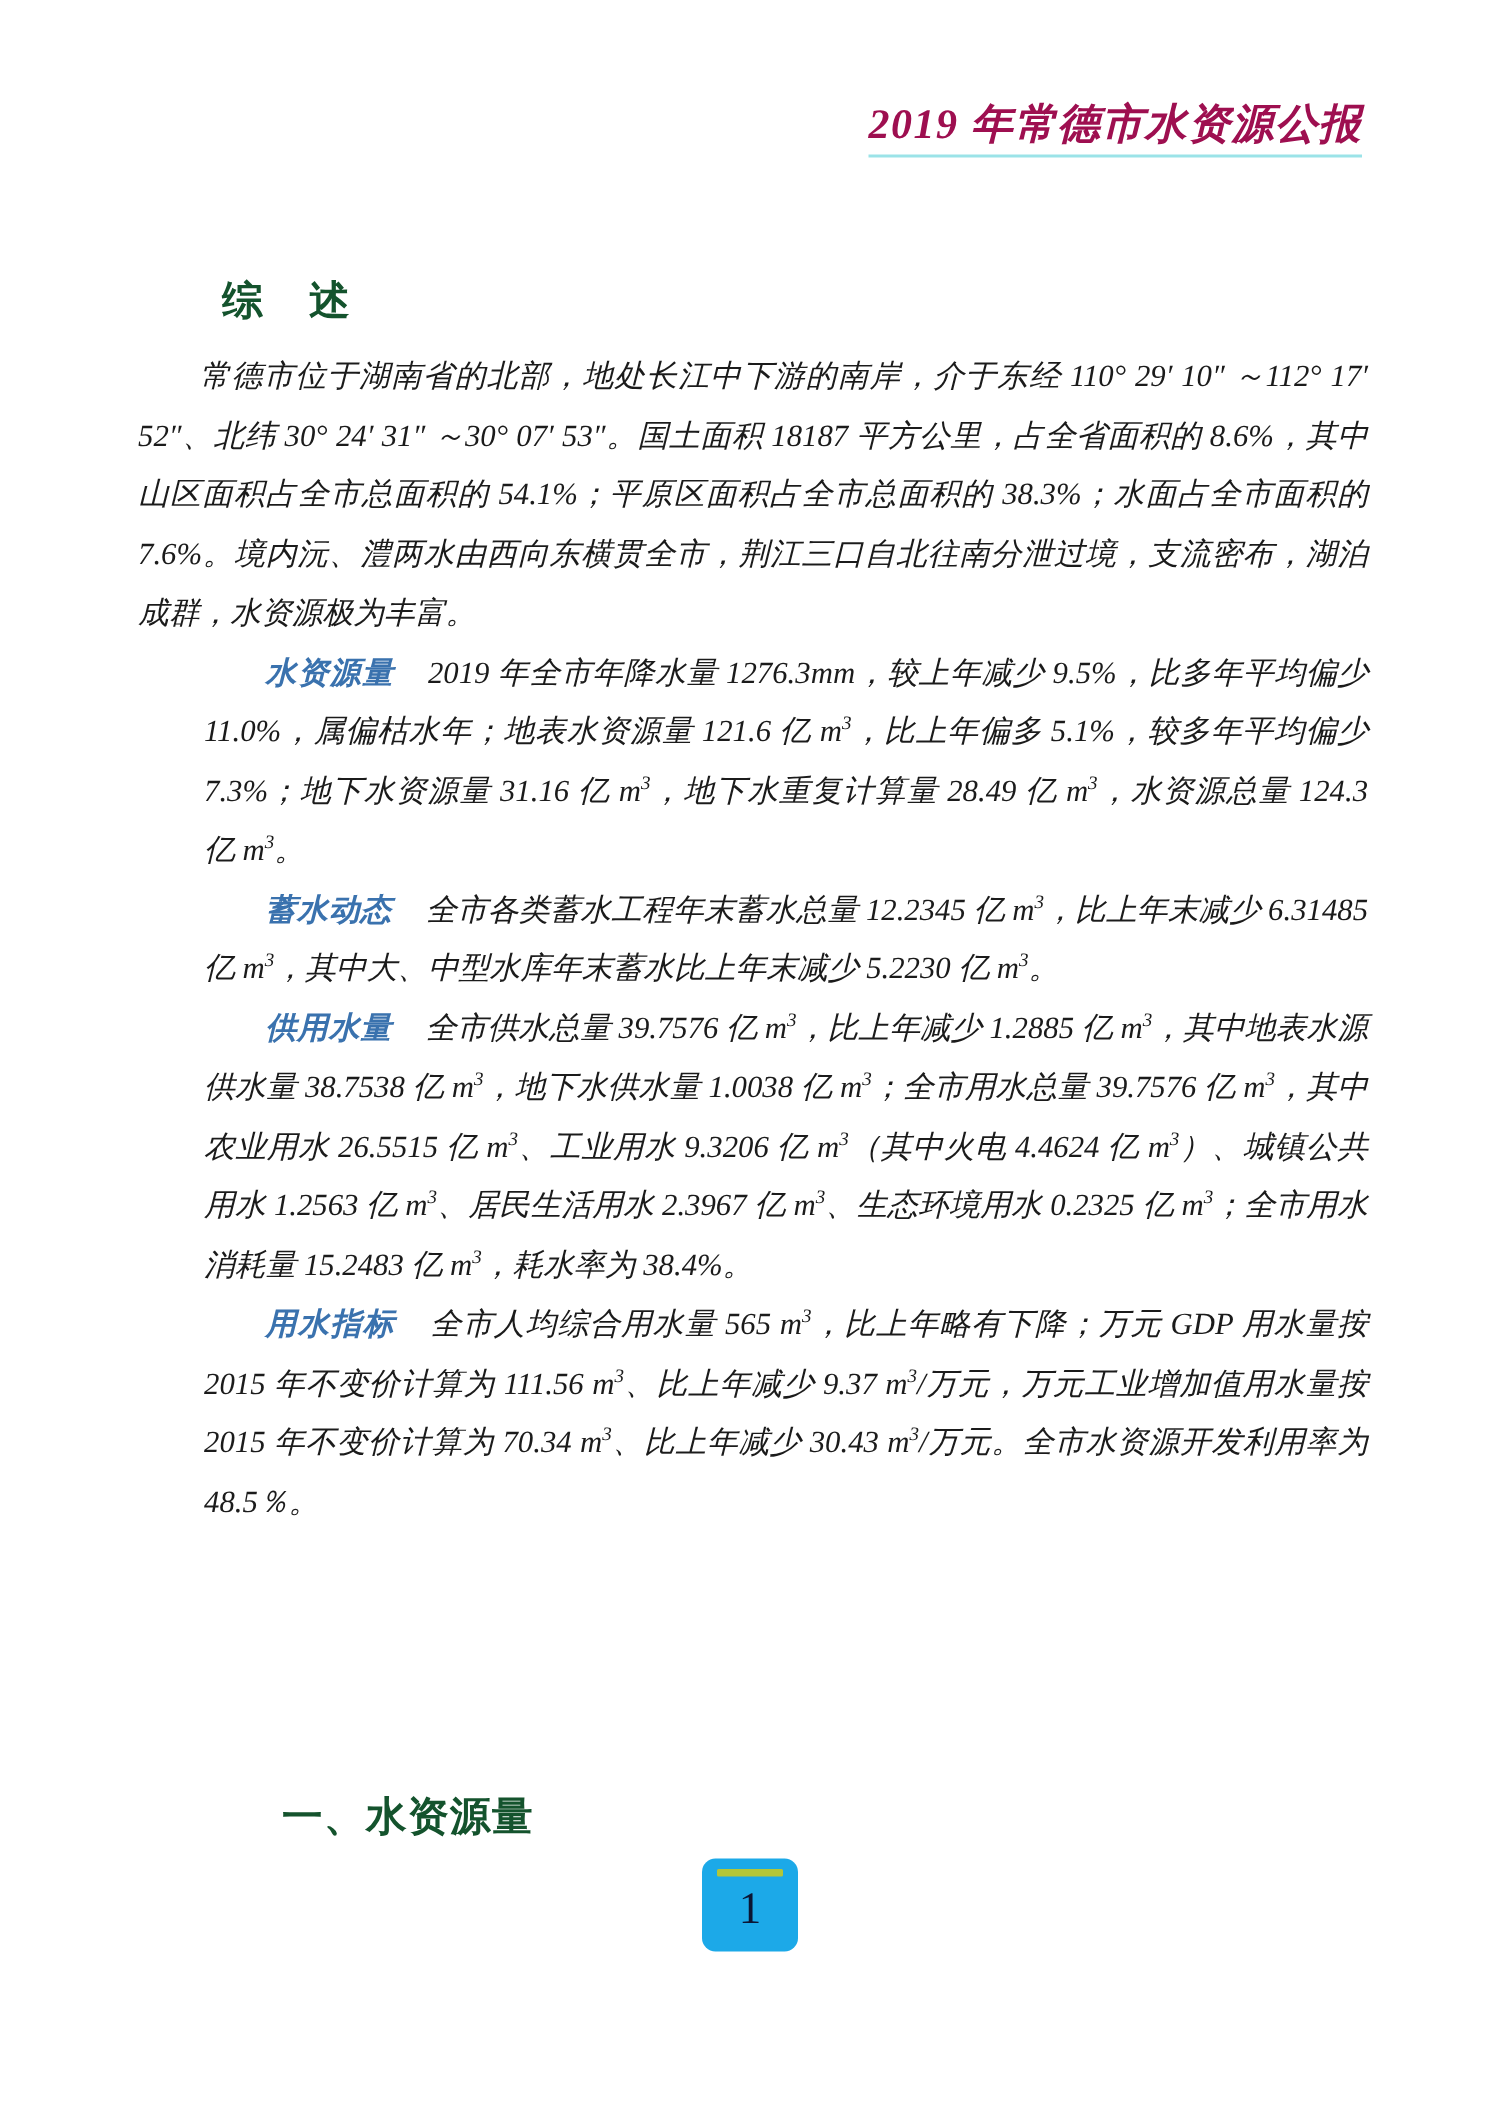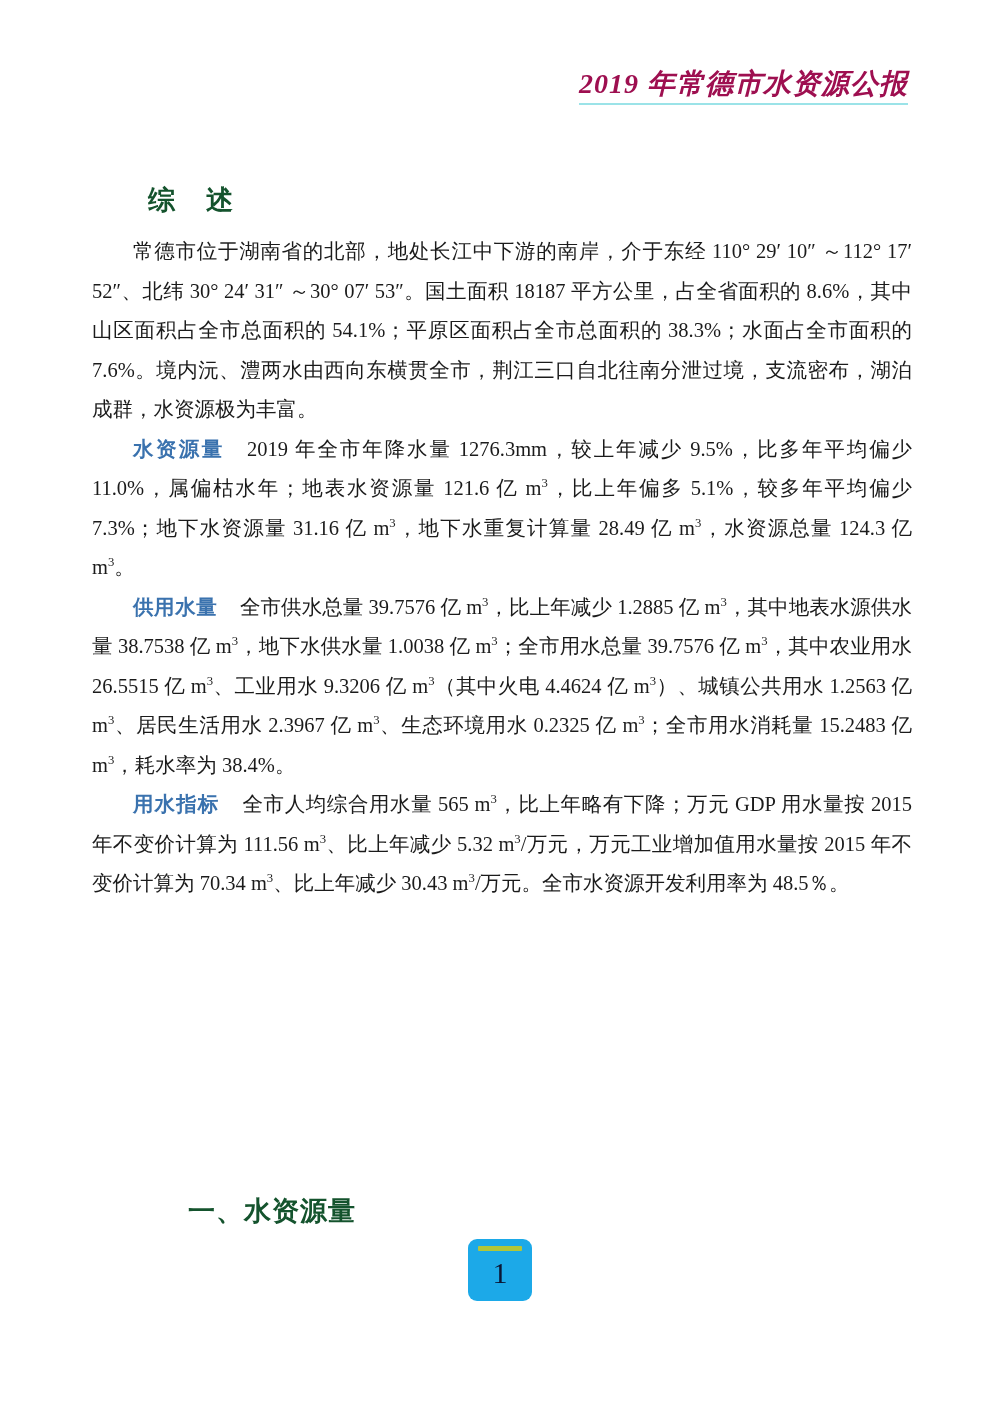--- a/index.html
+++ b/index.html
@@ -71,23 +71,25 @@
   }
   p.para {
     margin: 0 0 0 0;
     font-size: 20.5px;
     line-height: 39.5px;
     color: #1b1b1b;
     text-align: justify;
     text-justify: inter-ideograph;
     text-indent: 2em;
     font-family: "Liberation Serif", "DejaVu Serif", serif;
+    font-style: italic;
   }
   p.para.has-lead {
     text-indent: 2em;
+    margin-left: 44px;
   }
   .lead {
     color: #3A72AE;
     font-weight: bold;
     letter-spacing: 0.5px;
   }
   .lead-gap {
     display: inline-block;
     width: 1.1em;
   }
@@ -136,24 +138,25 @@
   </div>
 
   <div class="section-heading" id="heading-overview">综　述</div>
 
   <div class="body-block">
 
     <p class="para">常德市位于湖南省的北部，地处长江中下游的南岸，介于东经 110° 29′ 10″ ～112° 17′ 52″、北纬 30° 24′ 31″ ～30° 07′ 53″。国土面积 18187 平方公里，占全省面积的 8.6%，其中山区面积占全市总面积的 54.1%；平原区面积占全市总面积的 38.3%；水面占全市面积的 7.6%。境内沅、澧两水由西向东横贯全市，荆江三口自北往南分泄过境，支流密布，湖泊成群，水资源极为丰富。</p>
 
     <p class="para has-lead"><span class="lead">水资源量</span><span class="lead-gap"></span><span>2019 年全市年降水量 1276.3mm，较上年减少 9.5%，比多年平均偏少 11.0%，属偏枯水年；地表水资源量 121.6 亿 m</span><sup>3</sup><span>，比上年偏多 5.1%，较多年平均偏少 7.3%；地下水资源量 31.16 亿 m</span><sup>3</sup><span>，地下水重复计算量 28.49 亿 m</span><sup>3</sup><span>，水资源总量 124.3 亿 m</span><sup>3</sup><span>。</span></p>
 
+    <p class="para has-lead"><span class="lead">蓄水动态</span><span class="lead-gap"></span><span>全市各类蓄水工程年末蓄水总量 12.2345 亿 m</span><sup>3</sup><span>，比上年末减少 6.31485 亿 m</span><sup>3</sup><span>，其中大、中型水库年末蓄水比上年末减少 5.2230 亿 m</span><sup>3</sup><span>。</span></p>
 
     <p class="para has-lead"><span class="lead">供用水量</span><span class="lead-gap"></span><span>全市供水总量 39.7576 亿 m</span><sup>3</sup><span>，比上年减少 1.2885 亿 m</span><sup>3</sup><span>，其中地表水源供水量 38.7538 亿 m</span><sup>3</sup><span>，地下水供水量 1.0038 亿 m</span><sup>3</sup><span>；全市用水总量 39.7576 亿 m</span><sup>3</sup><span>，其中农业用水 26.5515 亿 m</span><sup>3</sup><span>、工业用水 9.3206 亿 m</span><sup>3</sup><span>（其中火电 4.4624 亿 m</span><sup>3</sup><span>）、城镇公共用水 1.2563 亿 m</span><sup>3</sup><span>、居民生活用水 2.3967 亿 m</span><sup>3</sup><span>、生态环境用水 0.2325 亿 m</span><sup>3</sup><span>；全市用水消耗量 15.2483 亿 m</span><sup>3</sup><span>，耗水率为 38.4%。</span></p>
 
-    <p class="para has-lead"><span class="lead">用水指标</span><span class="lead-gap"></span><span>全市人均综合用水量 565 m</span><sup>3</sup><span>，比上年略有下降；万元 GDP 用水量按 2015 年不变价计算为 111.56 m</span><sup>3</sup><span>、比上年减少 5.32 m</span><sup>3</sup><span>/万元，万元工业增加值用水量按 2015 年不变价计算为 70.34 m</span><sup>3</sup><span>、比上年减少 30.43 m</span><sup>3</sup><span>/万元。全市水资源开发利用率为 48.5％。</span></p>
+    <p class="para has-lead"><span class="lead">用水指标</span><span class="lead-gap"></span><span>全市人均综合用水量 565 m</span><sup>3</sup><span>，比上年略有下降；万元 GDP 用水量按 2015 年不变价计算为 111.56 m</span><sup>3</sup><span>、比上年减少 9.37 m</span><sup>3</sup><span>/万元，万元工业增加值用水量按 2015 年不变价计算为 70.34 m</span><sup>3</sup><span>、比上年减少 30.43 m</span><sup>3</sup><span>/万元。全市水资源开发利用率为 48.5％。</span></p>
 
 
   </div>
 
   <div class="section-heading" id="heading-water-resources">一、水资源量</div>
 
   <div class="page-badge">
     <div class="page-badge-bar"></div>
     <span class="page-badge-num">1</span>
   </div>

